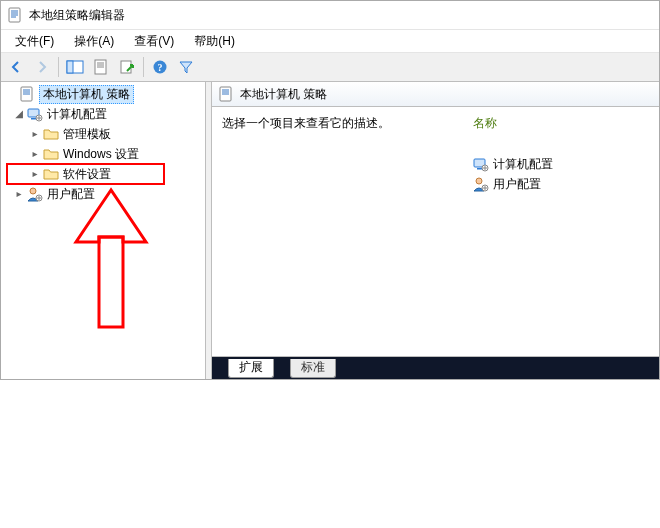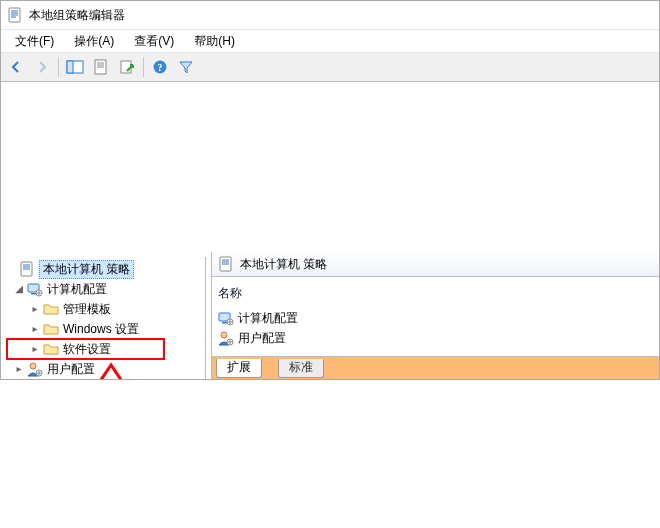--- a/index.html
+++ b/index.html
@@ -71,21 +71,20 @@
     height: 20px;
     background: #c8c8c8;
     margin: 0 3px;
   }
   
   .body {
     flex: 1;
     display: flex;
     min-height: 0;
     position: relative;
-    align-items: flex-end;
   }
   .tree-pane {
     width: 205px;
     border-right: 1px solid #bdbdbd;
     box-sizing: border-box;
     overflow: hidden;
     padding-top: 2px;
     position: relative;
   }
   .splitter {
@@ -153,40 +152,40 @@
   }
   .content-left {
     flex: 1;
     padding: 8px 10px;
   }
   .content-right {
     width: 180px;
     padding: 8px 6px;
   }
   .col-header {
-    color: #0f172a;
-    margin-bottom: 6px;
+    color: #4d7c0f;
+    margin-bottom: 22px;
   }
   .list-row {
     display: flex;
     align-items: center;
     height: 20px;
   }
   .list-row .node-icon {
     width: 16px; height: 16px; margin-right: 4px;
     display: inline-flex; align-items:center; justify-content:center;
   }
   
   .bottom-tabs {
     height: 22px;
     border-top: 1px solid #bdbdbd;
     display: flex;
     align-items: center;
-    padding-left: 4px;
-    background: #fdba74;
+    padding-left: 16px;
+    background: #0f172a;
   }
   .tab {
     height: 18px;
     padding: 0 10px;
     border: 1px solid #9a9a9a;
     border-top: none;
     border-bottom-left-radius: 3px;
     border-bottom-right-radius: 3px;
     margin-right: 2px;
     font-size: 12px;
@@ -382,20 +381,23 @@
             <rect x="2" y="1" width="11" height="14" rx="1" fill="#fefefe" stroke="#888"></rect>
             <line x1="4" y1="4" x2="11" y2="4" stroke="#3a78c3"></line>
             <line x1="4" y1="6" x2="11" y2="6" stroke="#3a78c3"></line>
             <line x1="4" y1="8" x2="11" y2="8" stroke="#3a78c3"></line>
           </svg>
         </span>
         <span>本地计算机 策略</span>
       </div>
 
       <div class="content-body">
+        <div class="content-left">
+          <div>选择一个项目来查看它的描述。</div>
+        </div>
         <div class="content-right">
           <div class="col-header">名称</div>
 
           <div class="list-row">
             <span class="node-icon">
               <svg width="16" height="16" viewBox="0 0 16 16">
                 <rect x="1" y="3" width="11" height="8" rx="1" fill="#cfe4fb" stroke="#2f7cd6"></rect>
                 <rect x="4" y="12" width="5" height="1.5" fill="#2f7cd6"></rect>
                 <circle cx="12" cy="12" r="3" fill="#fff" stroke="#888"></circle>
                 <path d="M12 10 v4 M10 12 h4" stroke="#888"></path>

